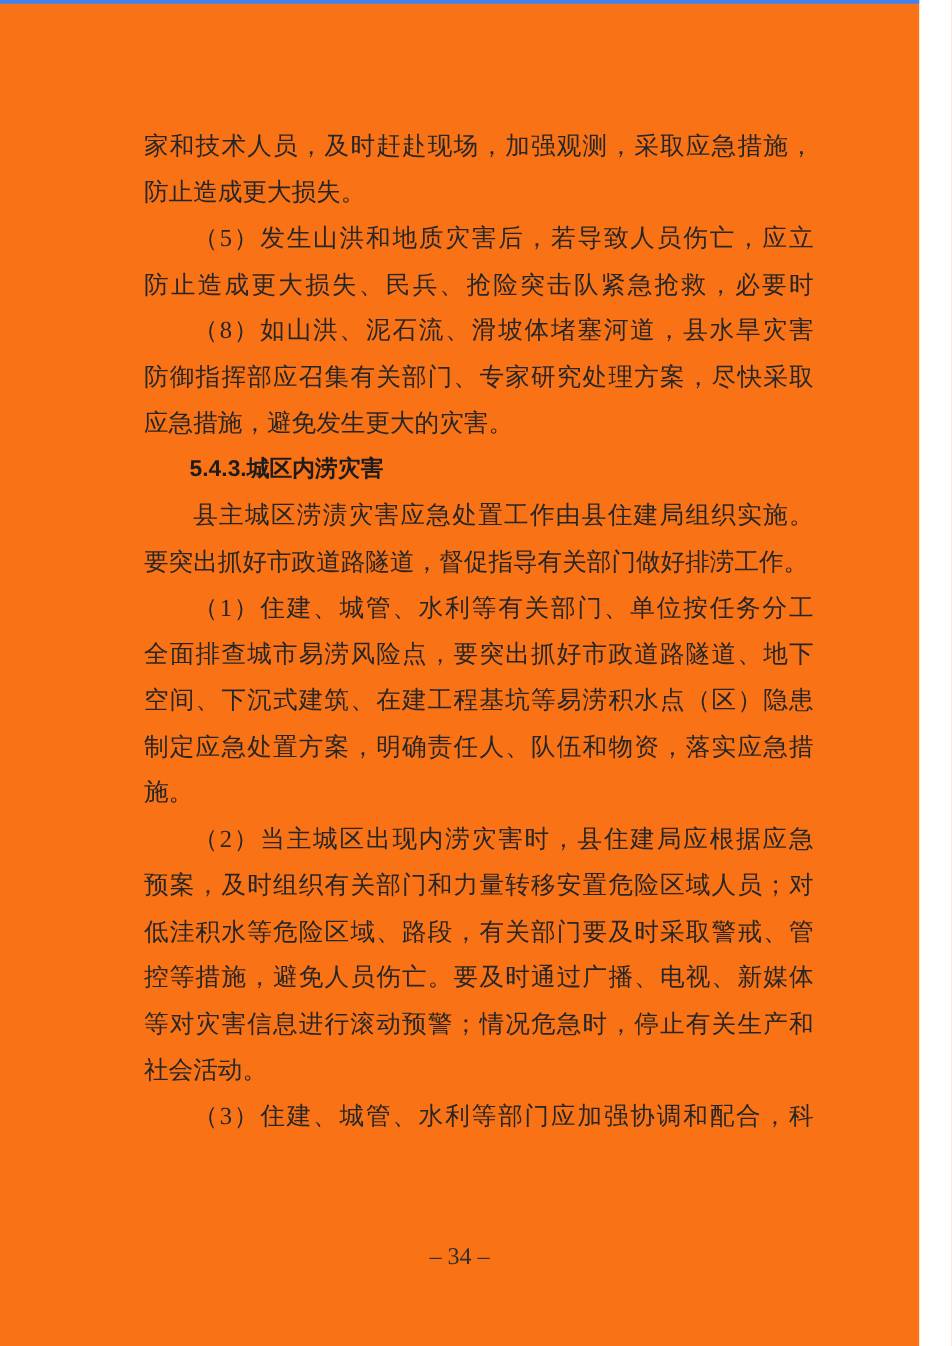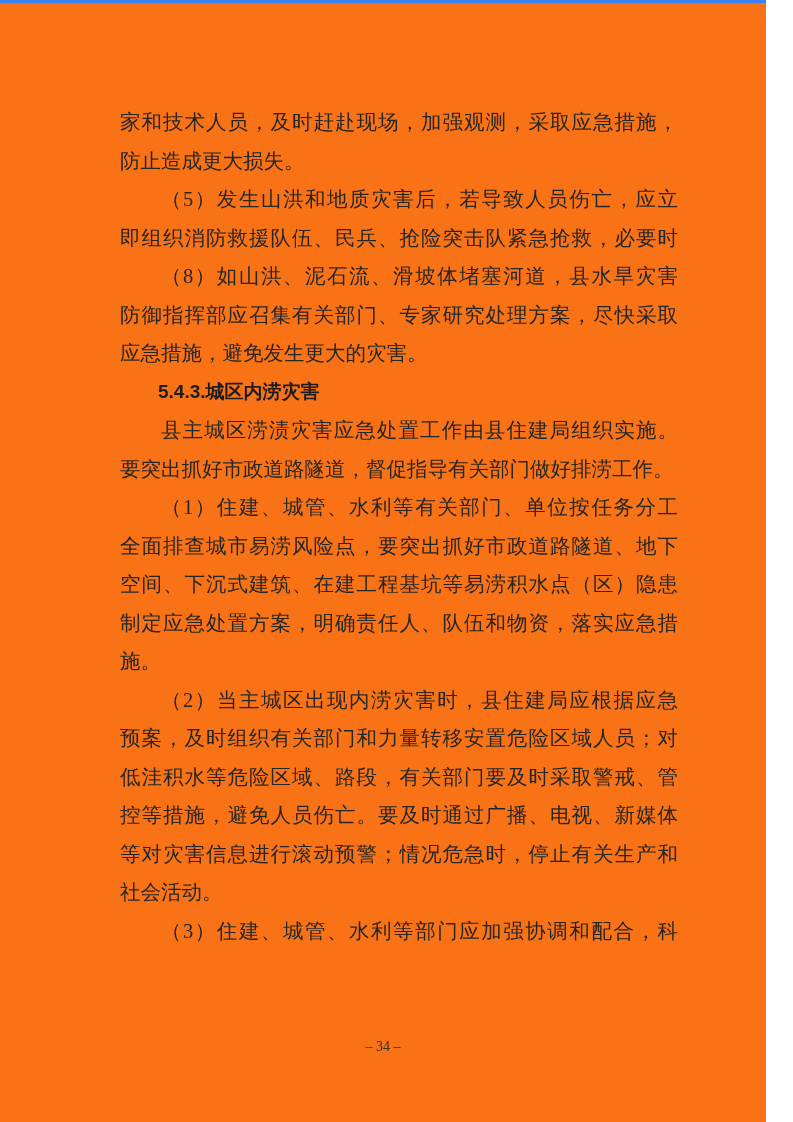--- a/index.html
+++ b/index.html
@@ -43,34 +43,34 @@
     font-size: 19px;
     color: #1c1c1c;
     text-align-last: left;
   }
   .footer {
     position: absolute;
     top: 1033px;
     left: 0;
     width: 100%;
     text-align: center;
-    font-size: 14px;
+    font-size: 20px;
     line-height: 22px;
     color: #2f2f2f;
   }
 </style>
 </head>
 <body>
 
 <div class="page">
   <div class="content">
       <div class="line">家和技术人员，及时赶赴现场，加强观测，采取应急措施，</div>
       <div class="line last">防止造成更大损失。</div>
       <div class="line indent">（5）发生山洪和地质灾害后，若导致人员伤亡，应立</div>
-      <div class="line">即组织消防救援队伍、民兵、抢险突击队紧急抢救，必要时</div>
+      <div class="line">防止造成更大损失、民兵、抢险突击队紧急抢救，必要时</div>
       <div class="line indent">（8）如山洪、泥石流、滑坡体堵塞河道，县水旱灾害</div>
       <div class="line">防御指挥部应召集有关部门、专家研究处理方案，尽快采取</div>
       <div class="line last">应急措施，避免发生更大的灾害。</div>
       <div class="line heading last indent">5.4.3.城区内涝灾害</div>
       <div class="line indent">县主城区涝渍灾害应急处置工作由县住建局组织实施。</div>
       <div class="line last">要突出抓好市政道路隧道，督促指导有关部门做好排涝工作。</div>
       <div class="line indent">（1）住建、城管、水利等有关部门、单位按任务分工</div>
       <div class="line">全面排查城市易涝风险点，要突出抓好市政道路隧道、地下</div>
       <div class="line">空间、下沉式建筑、在建工程基坑等易涝积水点（区）隐患</div>
       <div class="line">制定应急处置方案，明确责任人、队伍和物资，落实应急措</div>

